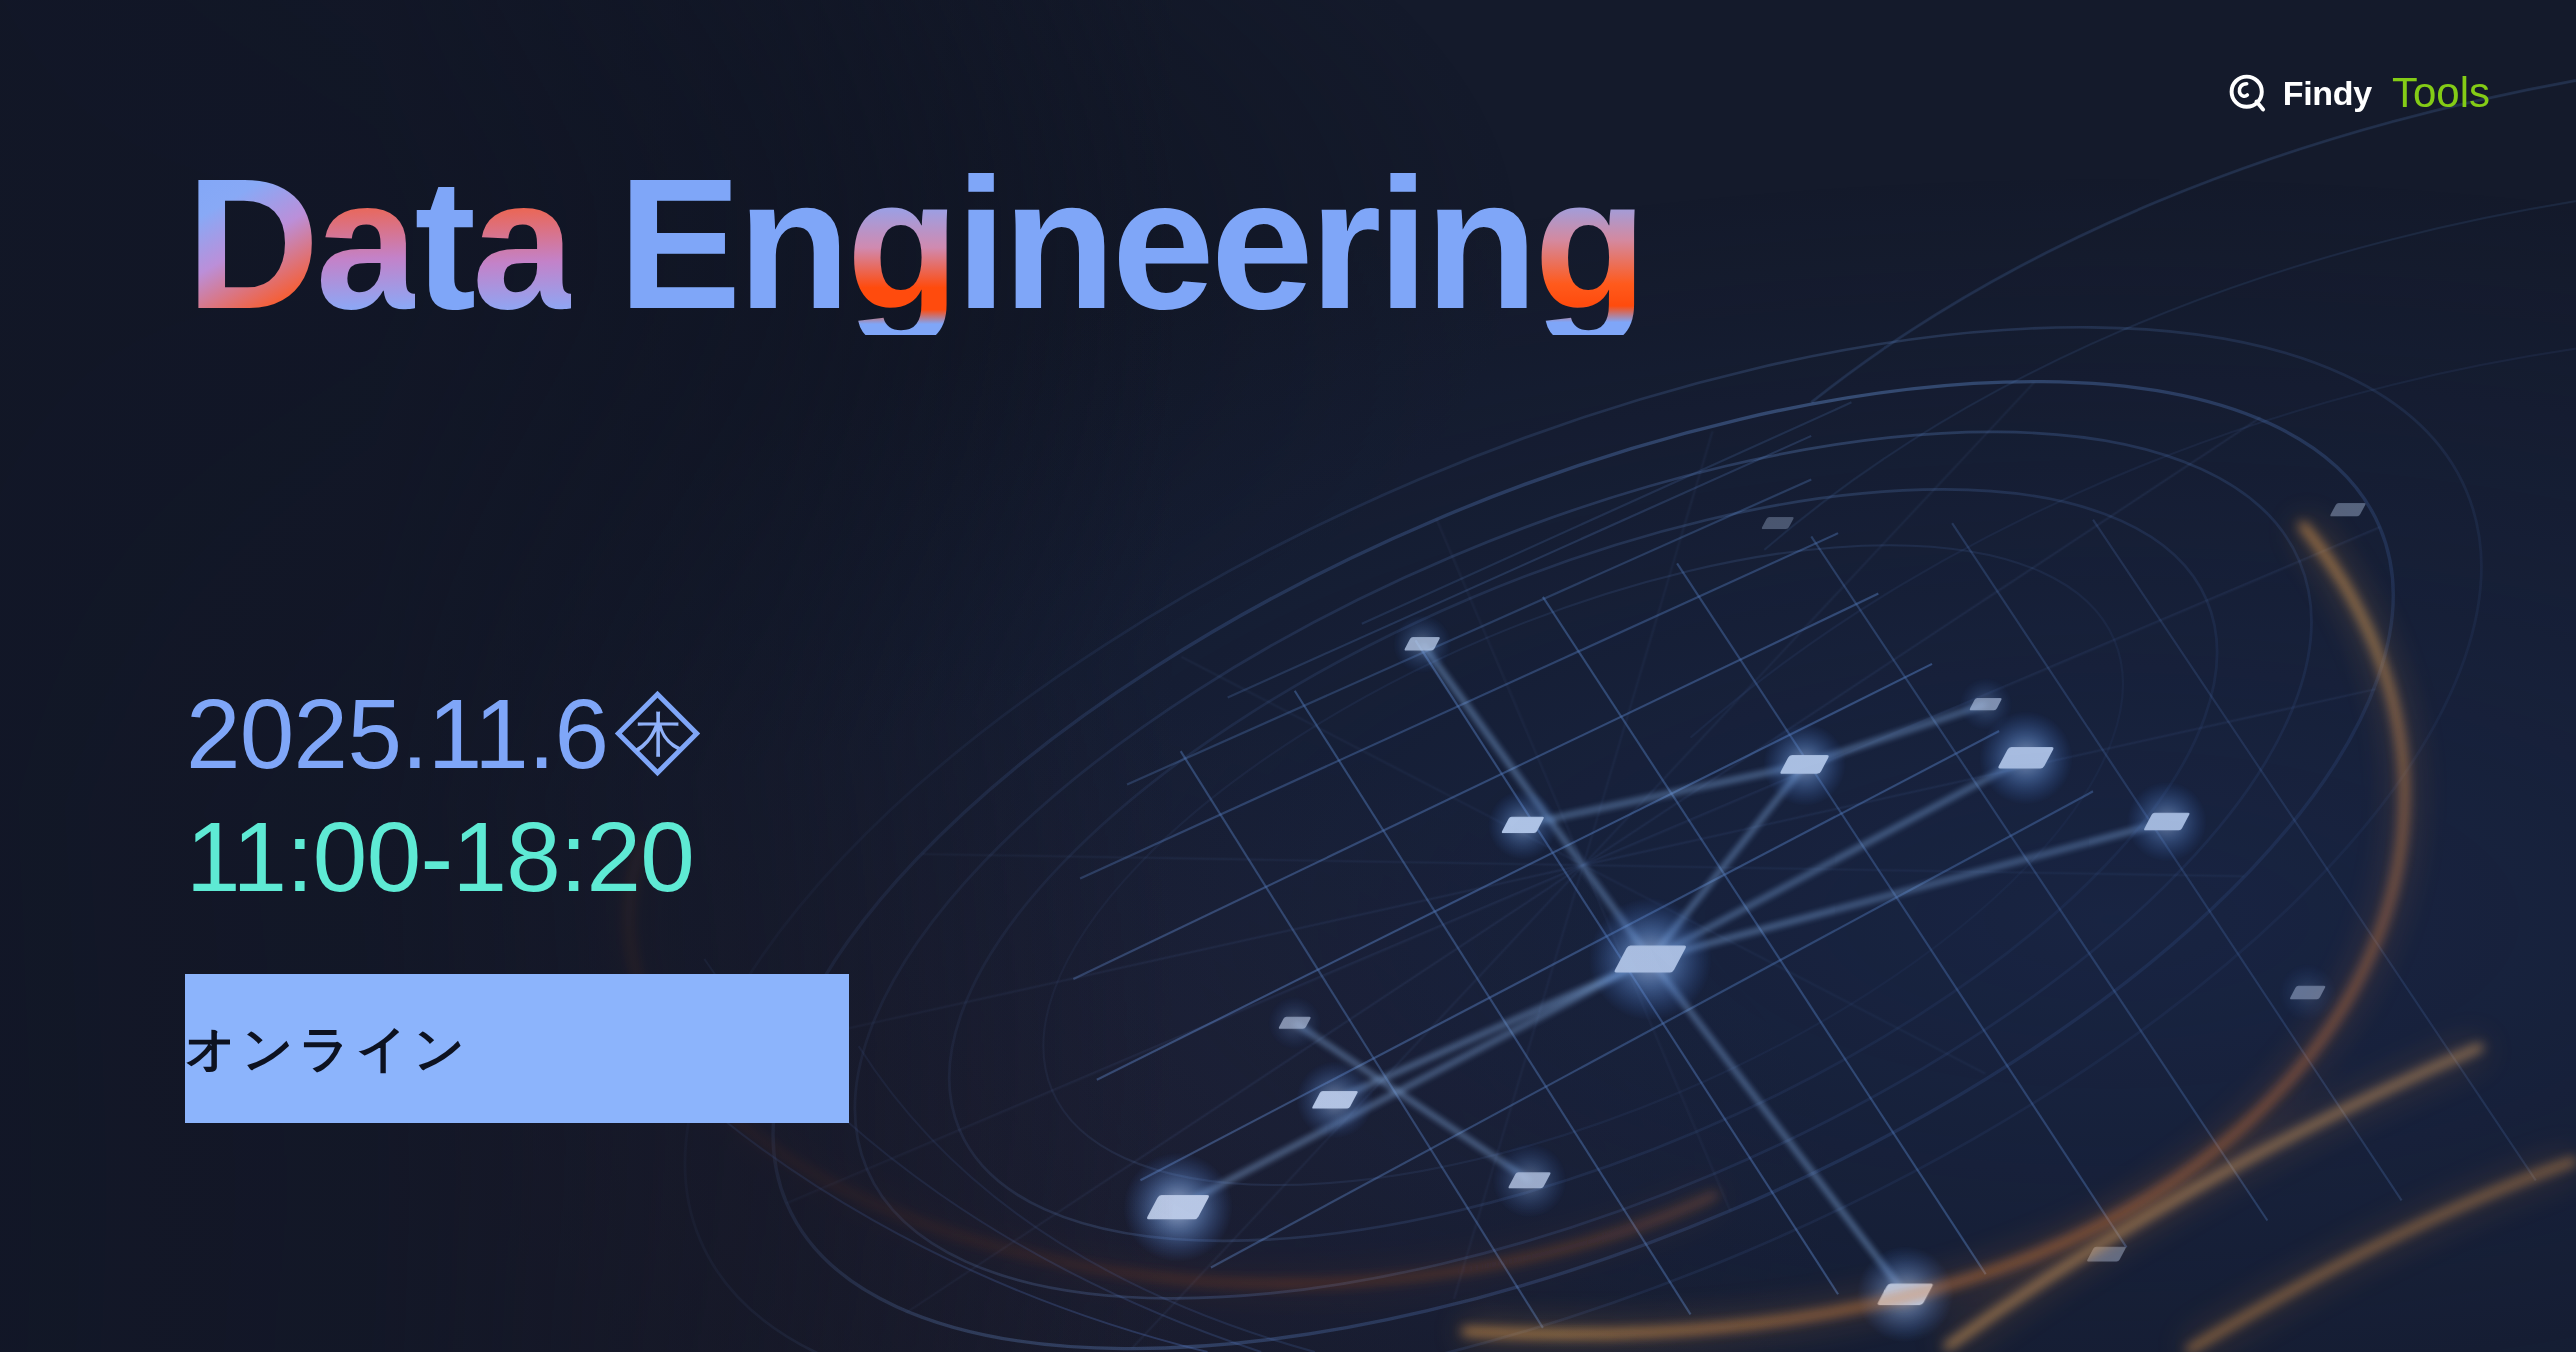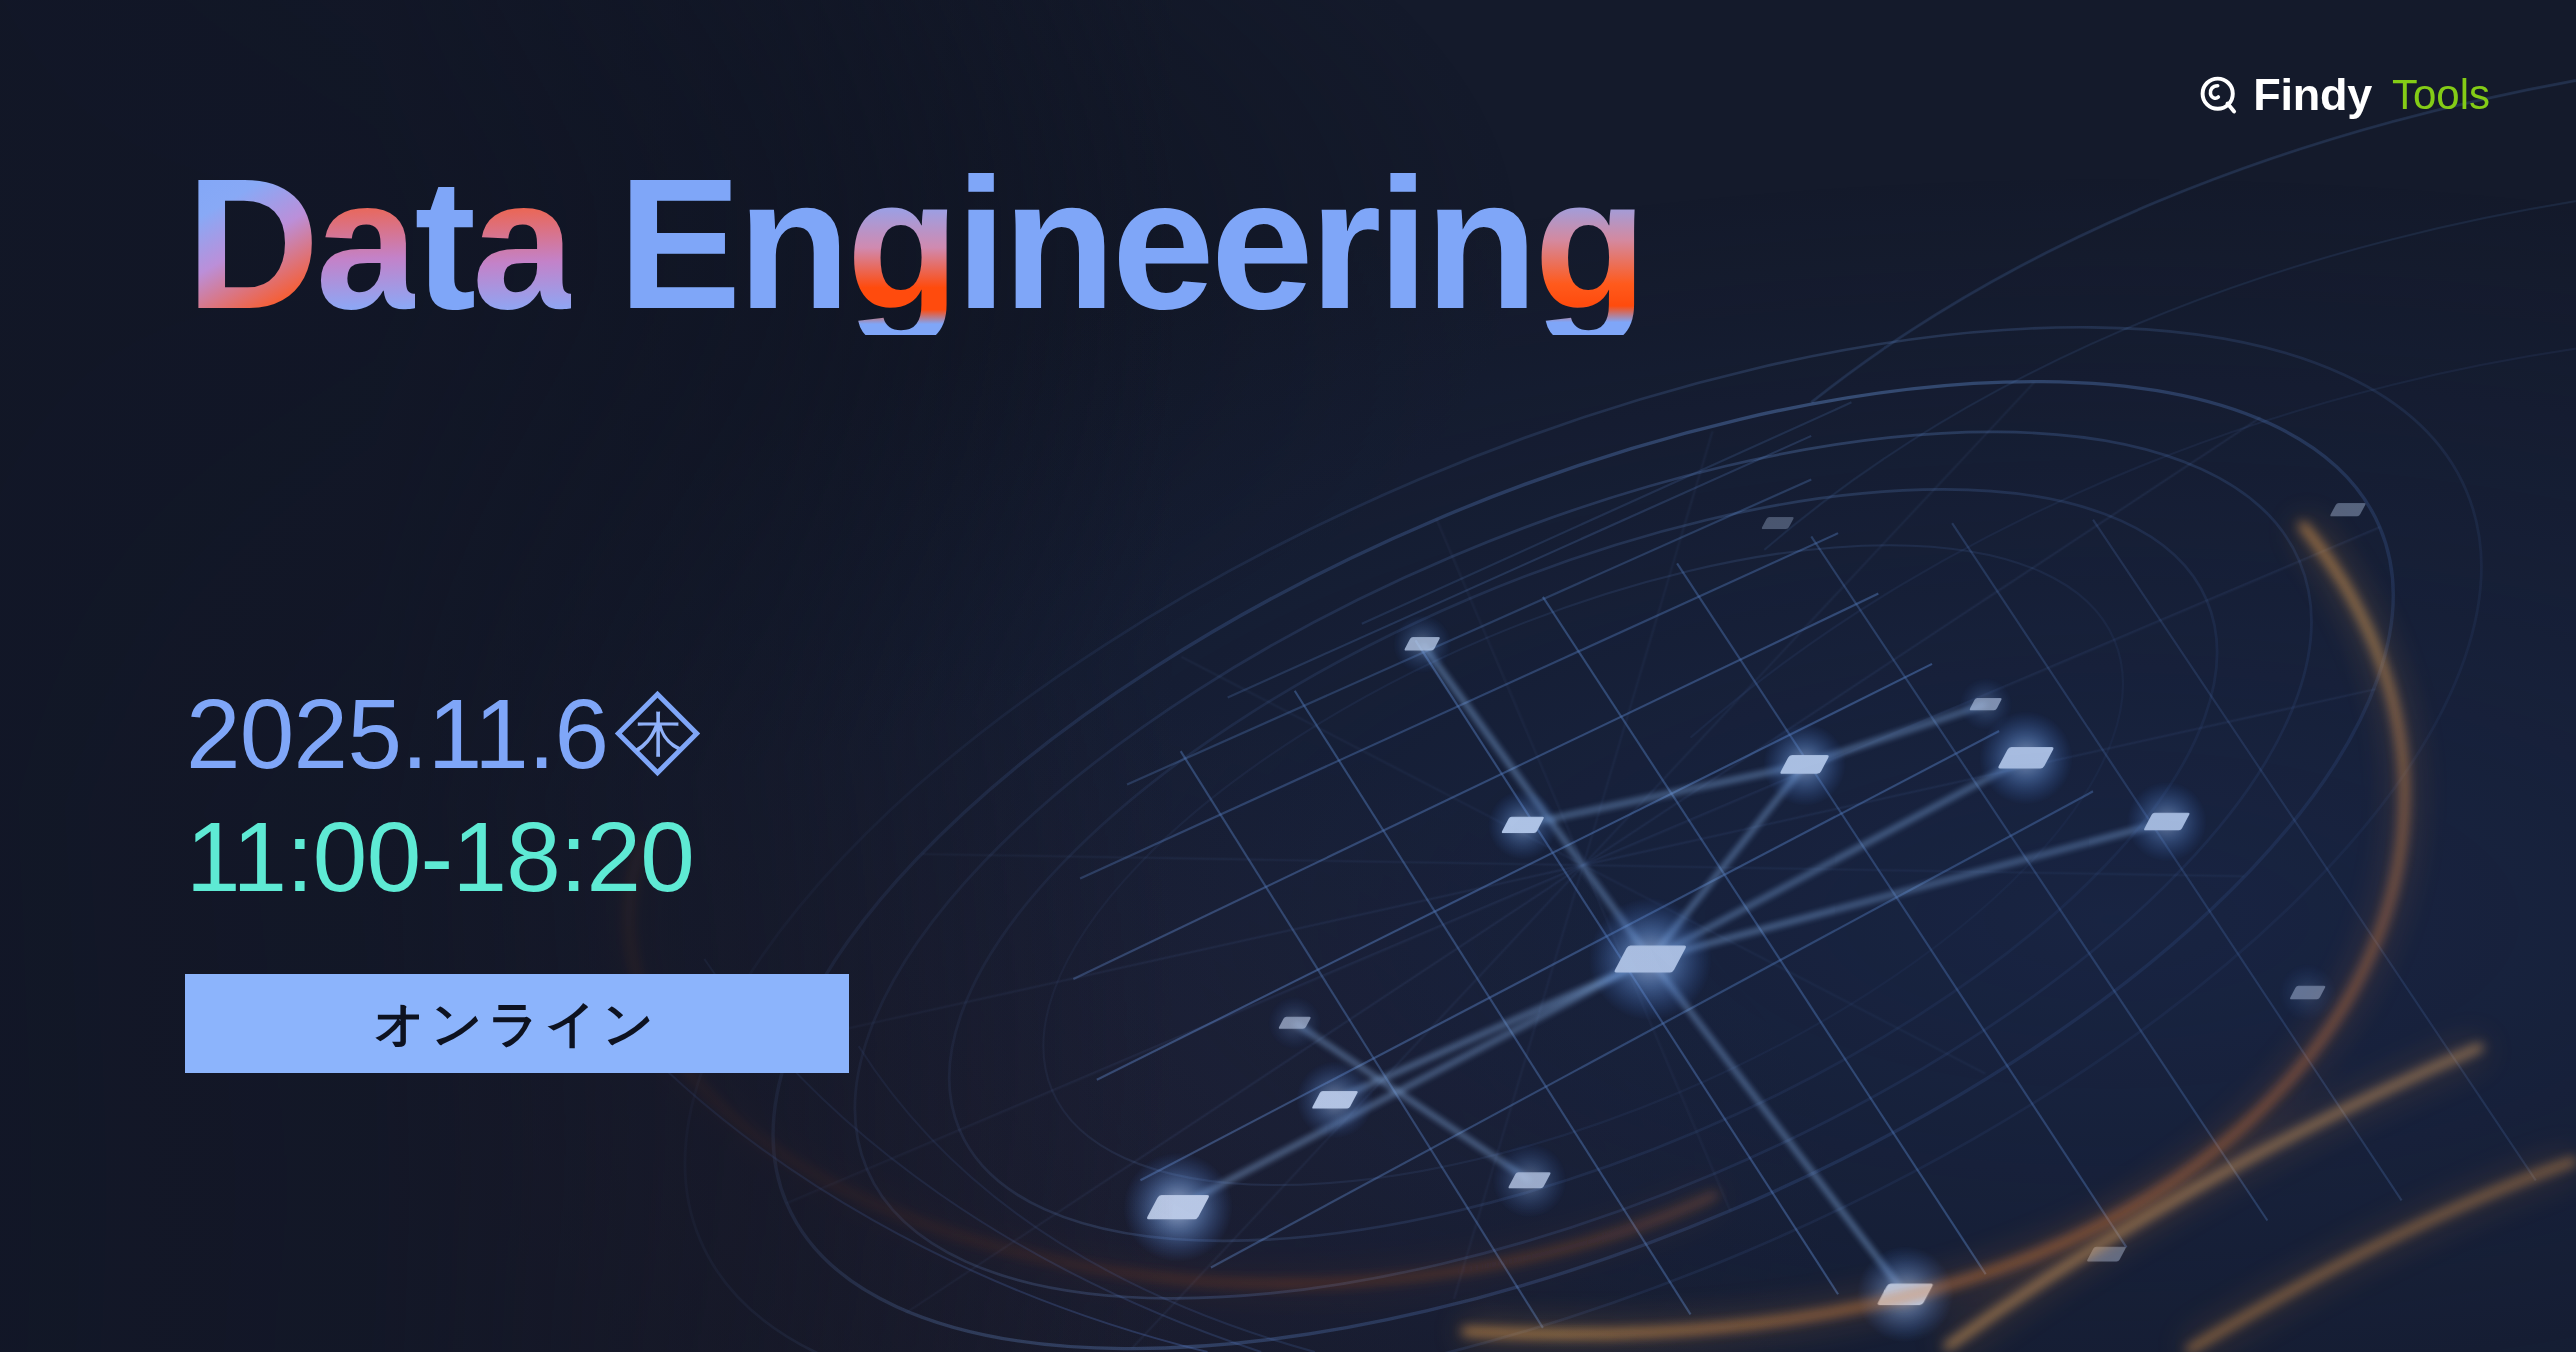--- a/index.html
+++ b/index.html
@@ -34,21 +34,21 @@
 
   
   .logo{
     position:absolute;
     top:72px; right:86px;
     display:flex; align-items:center; gap:13.4px;
   }
   .logo-icon{width:42px;height:42px;display:block;flex:none;}
   .logo-word{
     color:#ffffff;
-    font-size:45px;
+    font-size:34px;
     font-weight:bold;
     letter-spacing:-0.3px;
     line-height:1;
   }
   .logo-sub{
     color:#84cc16;
     font-size:42px;
     font-weight:normal;
     letter-spacing:0px;
     line-height:1;
@@ -122,25 +122,25 @@
     letter-spacing:-0.7px;
     line-height:1;
   }
 
   
   .online-badge{
     position:absolute;
     left:185px;
     top:974px;
     width:664px;
-    height:99px;
+    height:149px;
     background:#8cb4fc;
     display:flex;
     align-items:center;
-    justify-content:center;
+    justify-content:flex-start;
   }
   .online-badge span{
     color:#0d1220;
     font-size:50px;
     font-weight:bold;
     letter-spacing:6px;
     font-family:"DejaVu Sans",sans-serif;
     line-height:1;
   }
 </style>

